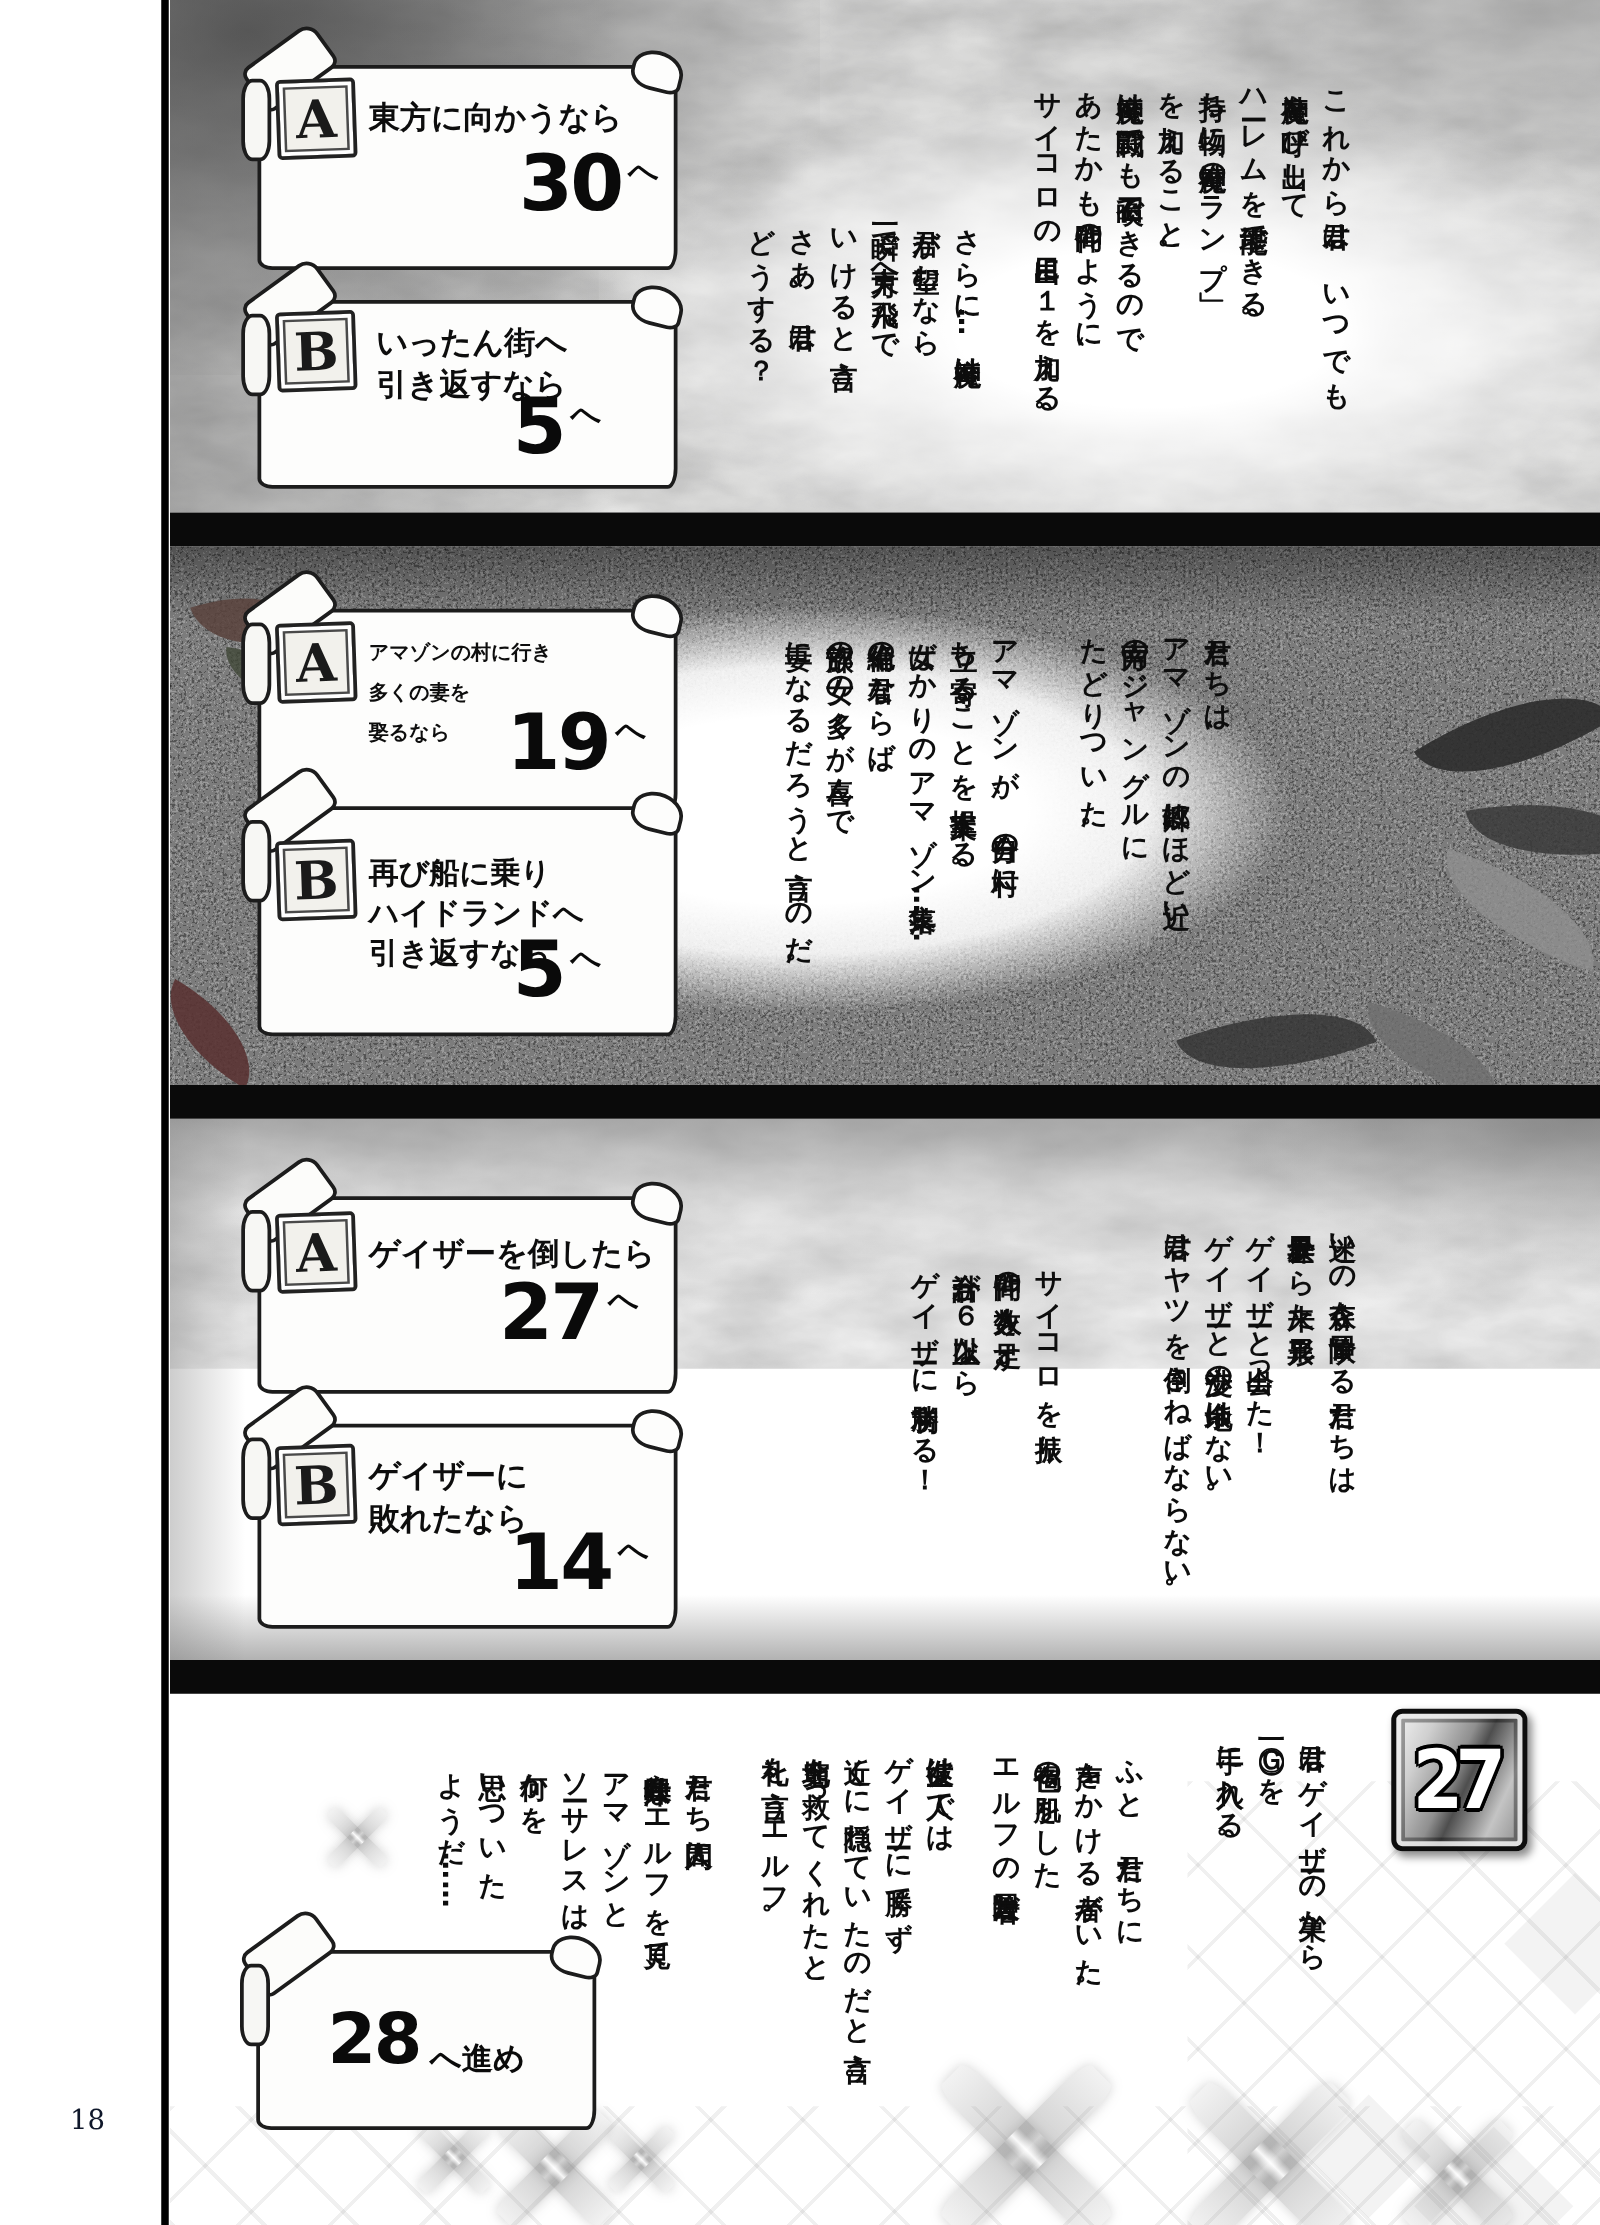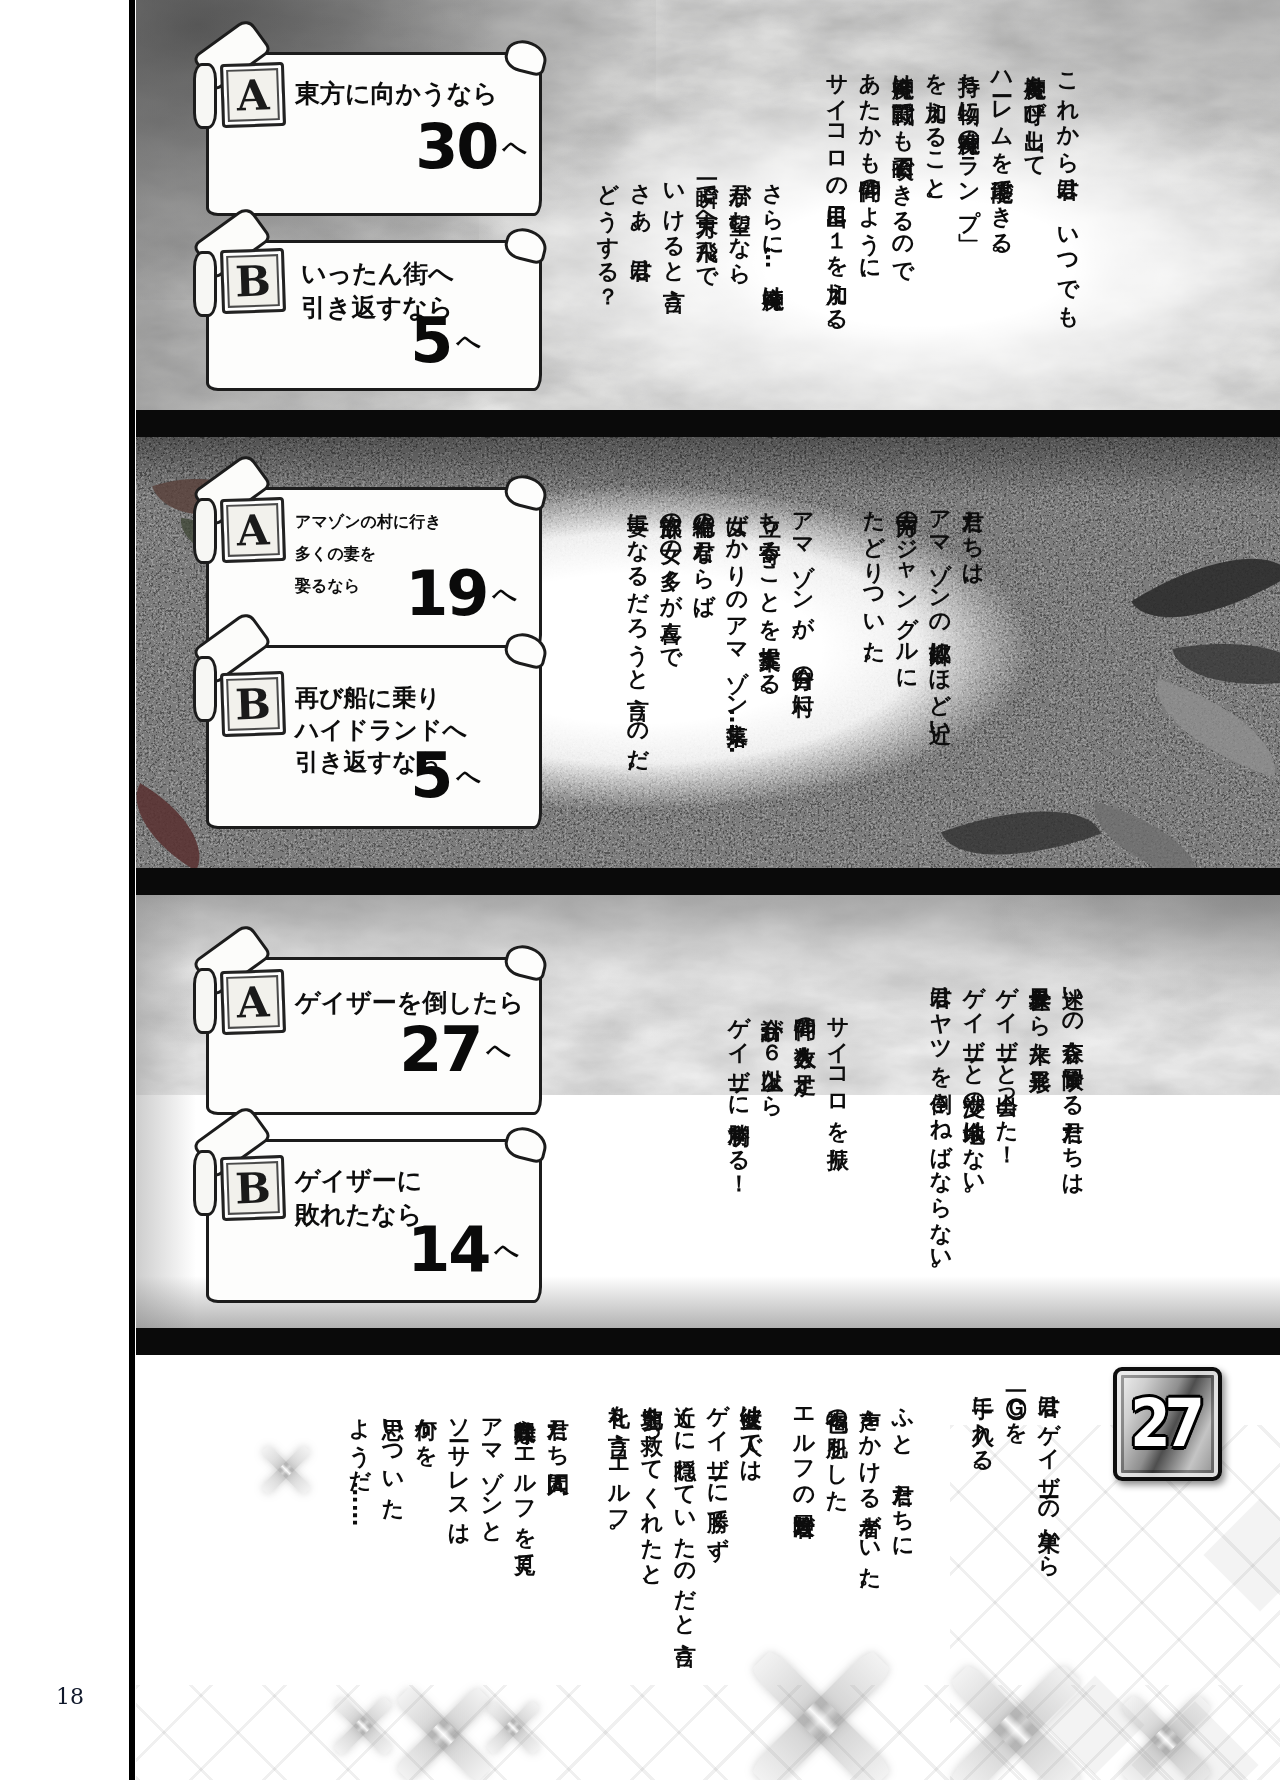--- a/index.html
+++ b/index.html
@@ -33,21 +33,21 @@
         border-radius:9px/16px;z-index:-1;}
   .curl{position:absolute;top:-14px;right:-8px;width:36px;height:26px;background:#fdfdfc;border:3px solid #1c1c1c;
         border-radius:60% 70% 30% 55%;transform:rotate(14deg);z-index:-1;}
   .opt-badge{position:absolute;width:58px;height:58px;background:#f2f1ec;border:3px solid #222;border-radius:4px;
         box-shadow:inset 0 0 0 3px #fff,inset 0 0 0 5px #4a4a4a;display:flex;align-items:center;justify-content:center;
         transform:rotate(-2deg);}
   .opt-badge span{font-family:"DejaVu Serif","Liberation Serif",serif;font-weight:700;font-size:42px;color:#1a1a1a;}
   .opt-text{position:absolute;font-weight:700;font-size:25px;line-height:34px;white-space:pre-line;color:#0d0d0d;}
   .opt-note{position:absolute;font-weight:700;font-size:18px;line-height:25px;white-space:pre-line;color:#151515;
         padding-left:20px;text-indent:-20px;}
-  .opt-num{position:absolute;display:flex;align-items:center;}
+  .opt-num{position:absolute;display:flex;align-items:flex-start;}
   .opt-num .big{font-size:62px;font-weight:900;line-height:.85;letter-spacing:-2px;color:#0a0a0a;}
   .opt-num .arrow{font-size:24px;font-weight:700;margin-left:5px;color:#0a0a0a;}
   
   .leaf{position:absolute;border-radius:0 100% 0 100%;z-index:2;}
   .xspark{position:absolute;z-index:1;}
   .xspark::before,.xspark::after{content:"";position:absolute;left:0;top:40%;width:100%;height:20%;
         background:linear-gradient(90deg,rgba(150,150,150,.12),rgba(140,140,140,.42) 45%,rgba(255,255,255,.85) 50%,rgba(140,140,140,.42) 55%,rgba(150,150,150,.12));
         border-radius:20%;box-shadow:0 0 9px rgba(130,130,130,.35);}
   .xspark::before{transform:rotate(45deg);}
   .xspark::after{transform:rotate(-45deg);}
@@ -282,14 +282,23 @@
 窮地を救ってくれたと、
 礼を言うエルフ。</div>
     <div class="vtext" style="right:705px;top:48px;height:292px;">君たち人間に
 興味津々なエルフを見て、
 アマゾンと
 ソーサレスは
 何かを
 思いついた
 ようだ……</div>
 
+    <div class="scroll" style="left:69px;top:205px;width:266px;height:138px;">
+      <div class="flap"></div>
+      <div class="rollside"></div>
+      <div class="curl"></div>
+      <div class="opt-num" style="left:0;top:0;width:100%;height:100%;position:absolute;display:flex;align-items:center;justify-content:center;">
+        <span class="big" style="font-size:56px;">28</span>
+        <span class="arrow" style="font-size:25px;margin-left:8px;margin-top:28px;">へ進め</span>
+      </div>
+    </div>
   </section>
 </div>
 
 </body></html>

